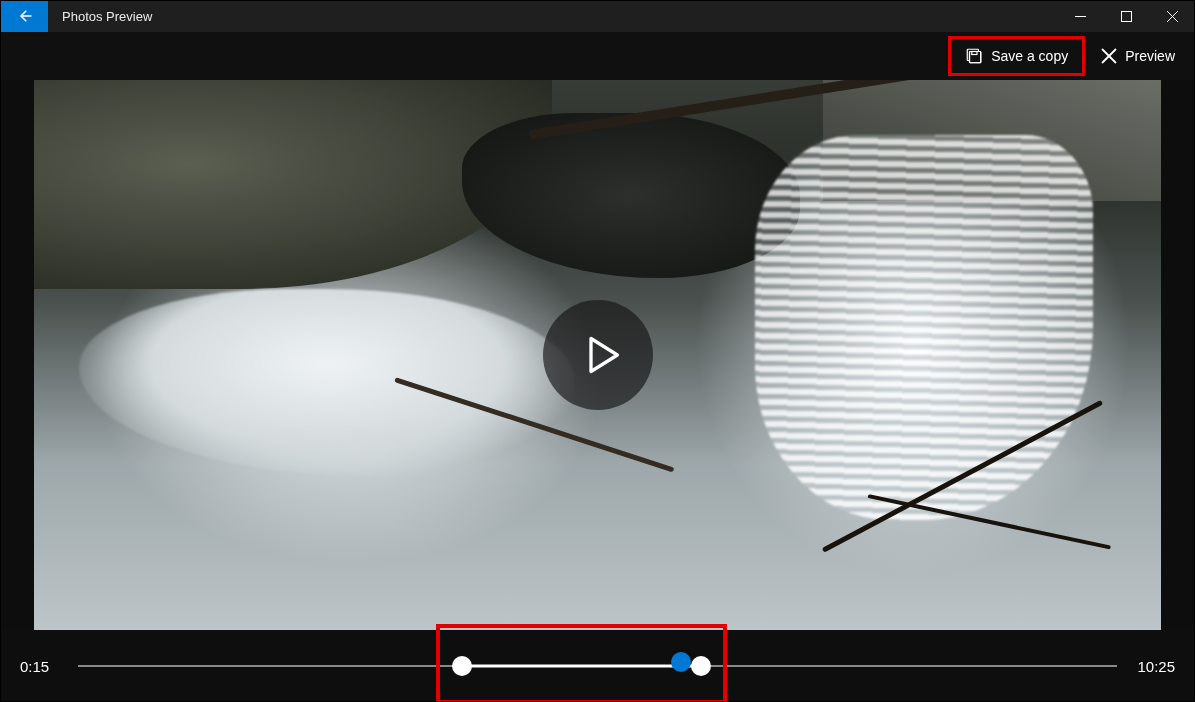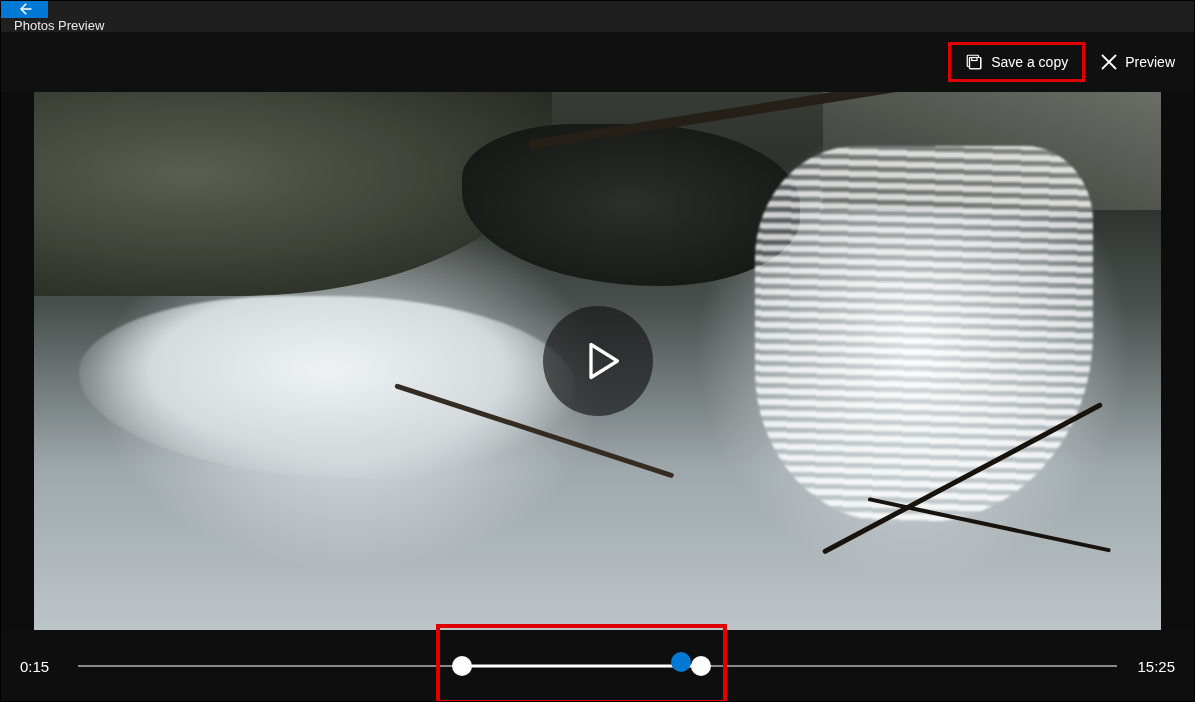--- a/index.html
+++ b/index.html
@@ -1,29 +1,29 @@
 <!DOCTYPE html>
 <html><head>
 <meta charset="utf-8">
 <style>
   * { box-sizing: border-box; margin: 0; padding: 0; font-family: "Segoe UI", Arial, sans-serif; }
   html, body { width: 1195px; height: 702px; background: #000; overflow: hidden; }
 
   .app { width: 1195px; height: 702px; background: #1b1b1b; display: flex; flex-direction: column; position: relative; }
 
   
-  .titlebar { height: 32px; background: #1f1f1f; display: flex; align-items: stretch; color: #fff; flex-direction: column; }
+  .titlebar { height: 32px; background: #1f1f1f; display: flex; align-items: stretch; color: #fff; }
   .back-btn { width: 48px; background: #0078d4; display: flex; align-items: center; justify-content: center; cursor: pointer; }
   .title-text { flex: 0 0 auto; display: flex; align-items: center; padding-left: 14px; font-size: 13px; color: #eaeaea; }
   .titlebar-spacer { flex: 1; }
   .win-controls { display: flex; }
   .win-btn { width: 46px; display: flex; align-items: center; justify-content: center; color: #fff; font-size: 12px; cursor: pointer; }
 
   
-  .toolbar { height: 60px; background: #101010; display: flex; align-items: center; justify-content: flex-end; padding-right: 8px; gap: 4px; }
+  .toolbar { height: 48px; background: #101010; display: flex; align-items: center; justify-content: flex-end; padding-right: 8px; gap: 4px; }
   .tool-btn { display: flex; align-items: center; gap: 8px; padding: 6px 12px; color: #fff; font-size: 14px; cursor: pointer; }
   .tool-btn svg { flex-shrink: 0; }
   .highlight-red { border: 3px solid #e00000; }
 
   
   .stage { flex: 1; position: relative; display: flex; align-items: center; justify-content: center; background: #0d0d0d; overflow: hidden; }
   .video-frame { position: absolute; left: 34px; right: 34px; top: 0; bottom: 0; overflow: hidden; }
 
   
   .scene {
@@ -148,19 +148,19 @@
 
   <div class="trimbar">
     <div class="time-label">0:15</div>
     <div class="track-wrap">
       <div class="track-line"></div>
       <div class="range-line" id="range-line" style="left: 37%; width: 23%;"></div>
       <div class="playhead" id="playhead" style="left: 58%;"></div>
       <div class="handle" id="h-start" style="left: 37%;"></div>
       <div class="handle" id="h-end" style="left: 60%;"></div>
     </div>
-    <div class="time-label time-right">15:25</div>
+    <div class="time-label time-right">10:25</div>
 
     <div class="trim-highlight" id="trim-hl" style="left: 436.43px; top: -6px; width: 290.97px; height: 80px; display: block;"></div>
   </div>
 
   <div class="crop-border"></div>
 </div>
 
 </body></html>

